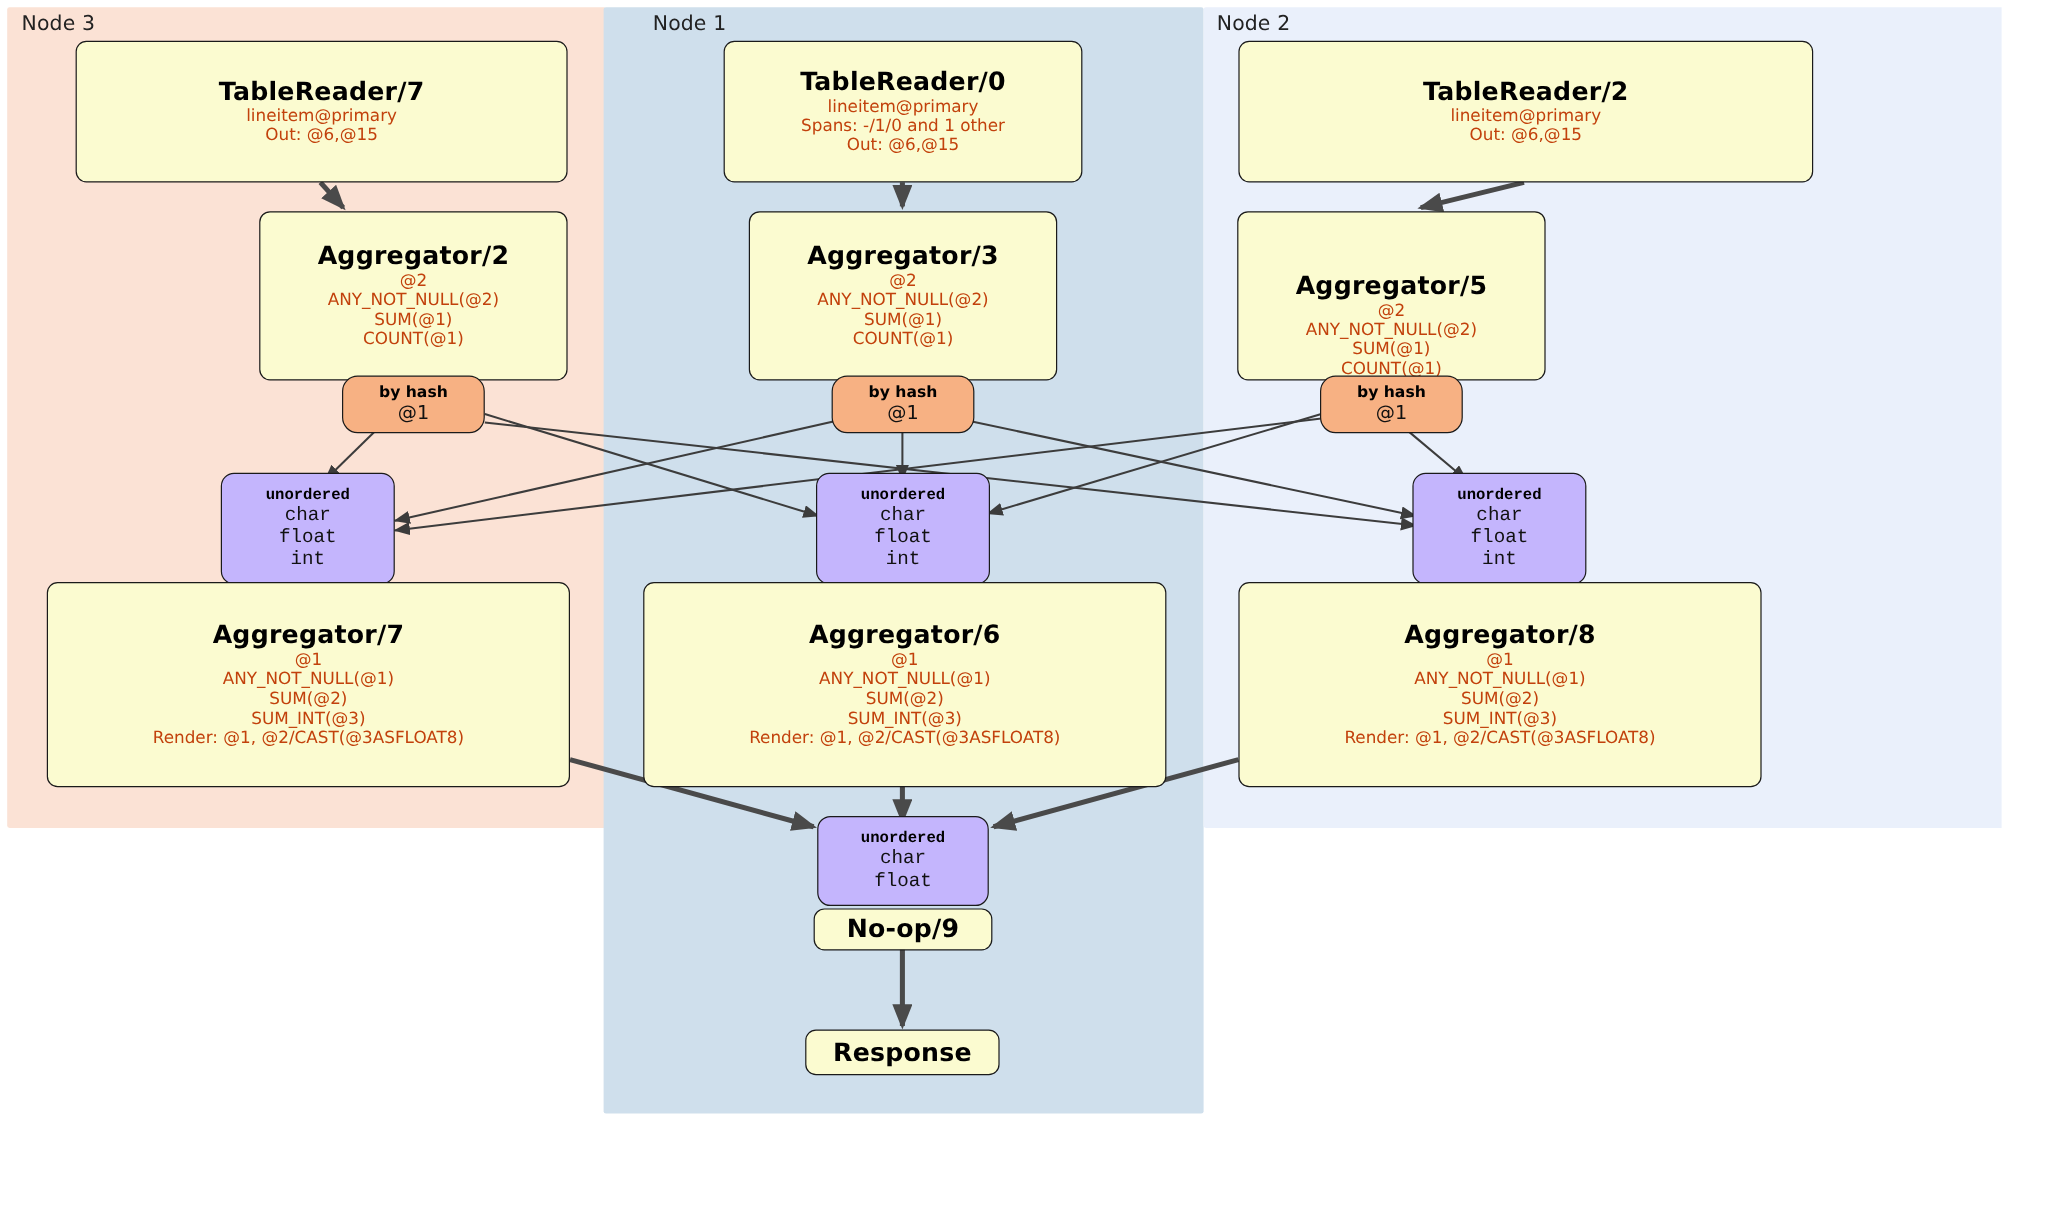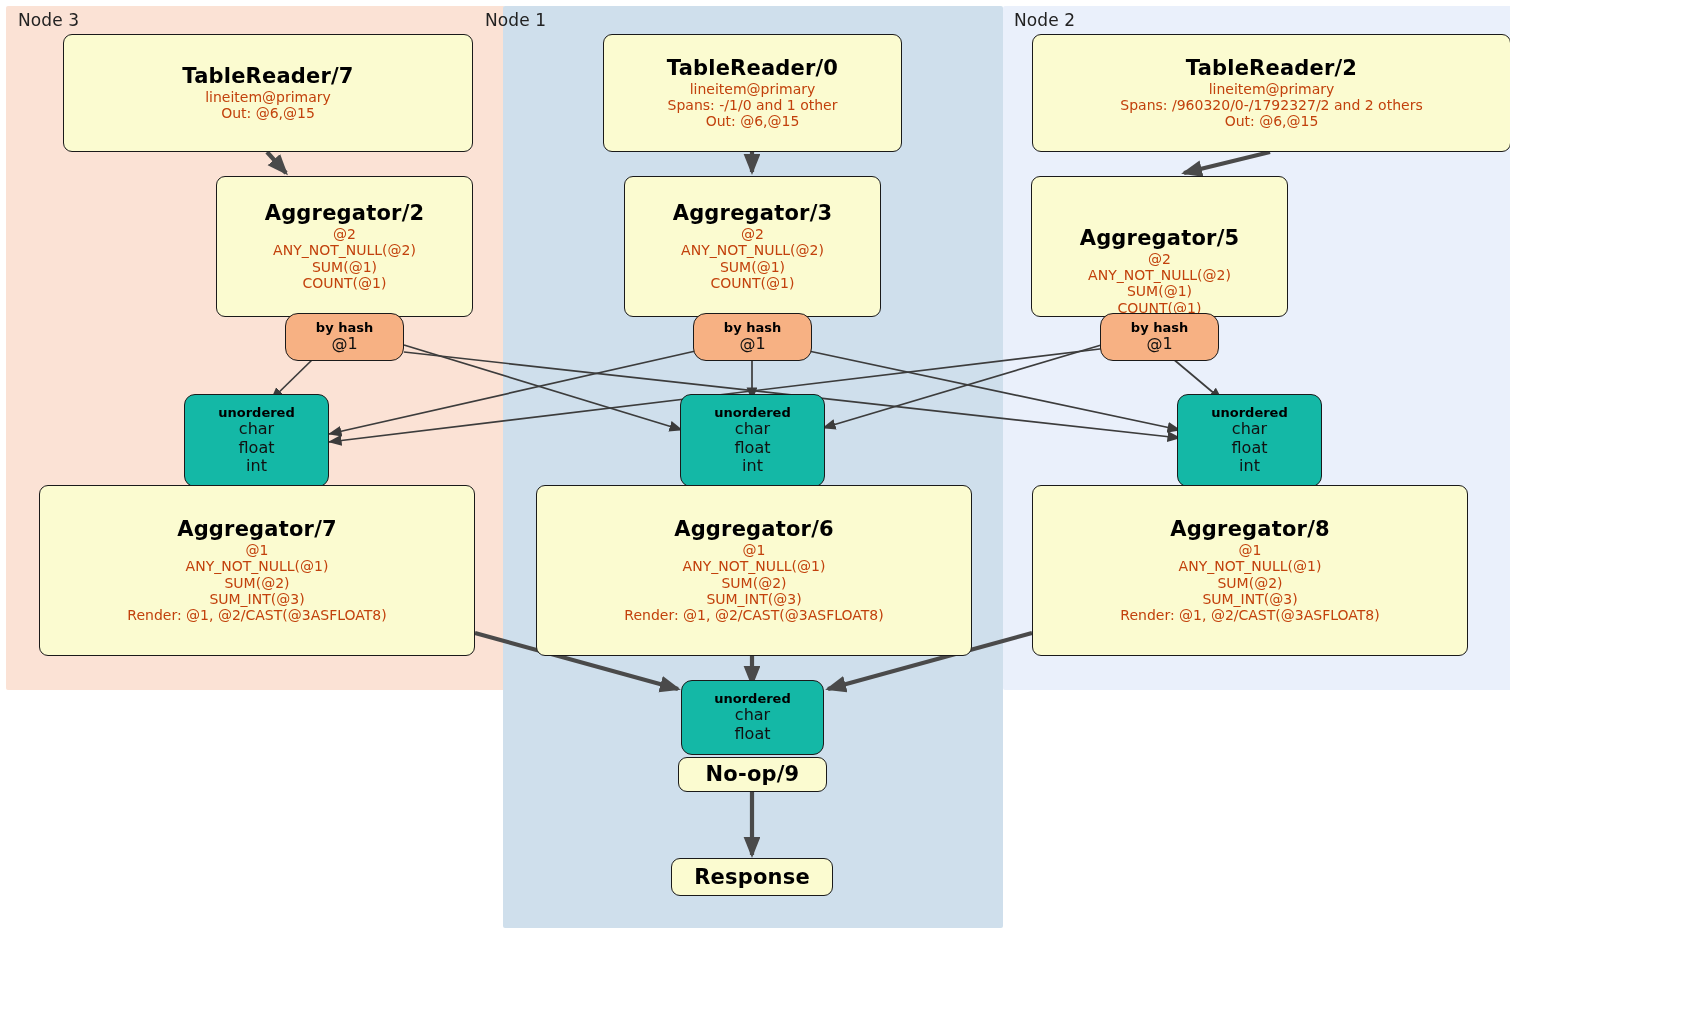--- a/index.html
+++ b/index.html
@@ -1,27 +1,27 @@
 <!DOCTYPE html>
 <html><head>
 <meta charset="utf-8">
 <style>
   html,body{margin:0;padding:0;background:#ffffff;}
   body{font-family:"DejaVu Sans","Liberation Sans",sans-serif;}
-  #stage{position:relative;width:1490px;height:1016px;overflow:hidden;background:#fff;padding-left:20px;}
+  #stage{position:relative;width:1668px;height:1016px;overflow:hidden;background:#fff;}
 
   .panel{position:absolute;border-radius:2px;}
   .panel-label{position:absolute;font-size:17px;color:#222;letter-spacing:.1px;}
 
   .node{position:absolute;box-sizing:border-box;border:1.6px solid #1a1a1a;
         border-radius:9px;display:flex;flex-direction:column;align-items:center;
         justify-content:center;text-align:center;line-height:1.17;}
   .proc{background:#fbfbd0;}
   .hash{background:#f7b183;border-radius:13px;}
-  .sync{background:#14b8a6;border-radius:11px;}
+  .sync{background:#c4b5fd;border-radius:11px;font-family:Liberation Mono, monospace;}
 
   .ttl{font-weight:bold;font-size:21px;color:#000;letter-spacing:.2px;}
   .ttl-sm{font-weight:bold;font-size:13px;color:#000;}
   .ln{font-size:14px;color:#c2410c;}
   .ln-sm{font-size:16px;color:#111;}
 
   svg.edges{position:absolute;left:0;top:0;width:1706px;height:1016px;
             overflow:visible;pointer-events:none;}
   .thin{stroke:#3c3c3c;stroke-width:1.7;fill:none;}
   .thick{stroke:#4a4a4a;stroke-width:4.2;fill:none;}
@@ -29,21 +29,21 @@
 </head>
 <body>
 
 <div id="stage">
 
   <div class="panel" style="left:6px;top:6px;width:499px;height:684px;background:#fbe2d5;"></div>
   <div class="panel" style="left:503px;top:6px;width:500px;height:922px;background:#cfdfec;"></div>
   <div class="panel" style="left:1003px;top:6px;width:697px;height:684px;background:#eaf0fb;"></div>
 
   <div class="panel-label" style="left:18px;top:10px;">Node 3</div>
-  <div class="panel-label" style="left:485px;top:10px;">Node 1</div>
+  <div class="panel-label" style="left:544px;top:10px;">Node 1</div>
   <div class="panel-label" style="left:1014px;top:10px;">Node 2</div>
 
   <svg class="edges" viewBox="0 0 1706 1016">
     <defs>
       <marker id="ah" markerWidth="9" markerHeight="9" refX="7.4" refY="3.2" orient="auto" markerUnits="strokeWidth">
         <path d="M0,0 L8,3.2 L0,6.4 z" fill="#3c3c3c"></path>
       </marker>
       <marker id="ahb" markerWidth="5.4" markerHeight="5.4" refX="4.3" refY="2.0" orient="auto" markerUnits="strokeWidth">
         <path d="M0,0 L5,2.0 L0,4.0 z" fill="#4a4a4a"></path>
       </marker>
@@ -154,21 +154,20 @@
     <div class="ttl">No-op/9</div>
   </div>
 
   <div class="node proc" style="left:671px;top:858px;width:162px;height:38px;">
     <div class="ttl">Response</div>
   </div>
 
   <div class="node proc" style="left:1032px;top:34px;width:479px;height:118px;align-items:center;">
     <div class="ttl">TableReader/2</div>
     <div class="ln">lineitem@primary</div>
-    <div class="ln">Spans: /960320/0-/1792327/2 and 2 others</div>
     <div class="ln">Out: @6,@15</div>
   </div>
 
   <div class="node proc" style="left:1031px;top:176px;width:257px;height:141px;justify-content:flex-end;">
     <div class="ttl">Aggregator/5</div>
     <div class="ln">@2</div>
     <div class="ln">ANY_NOT_NULL(@2)</div>
     <div class="ln">SUM(@1)</div>
     <div class="ln">COUNT(@1)</div>
   </div>

